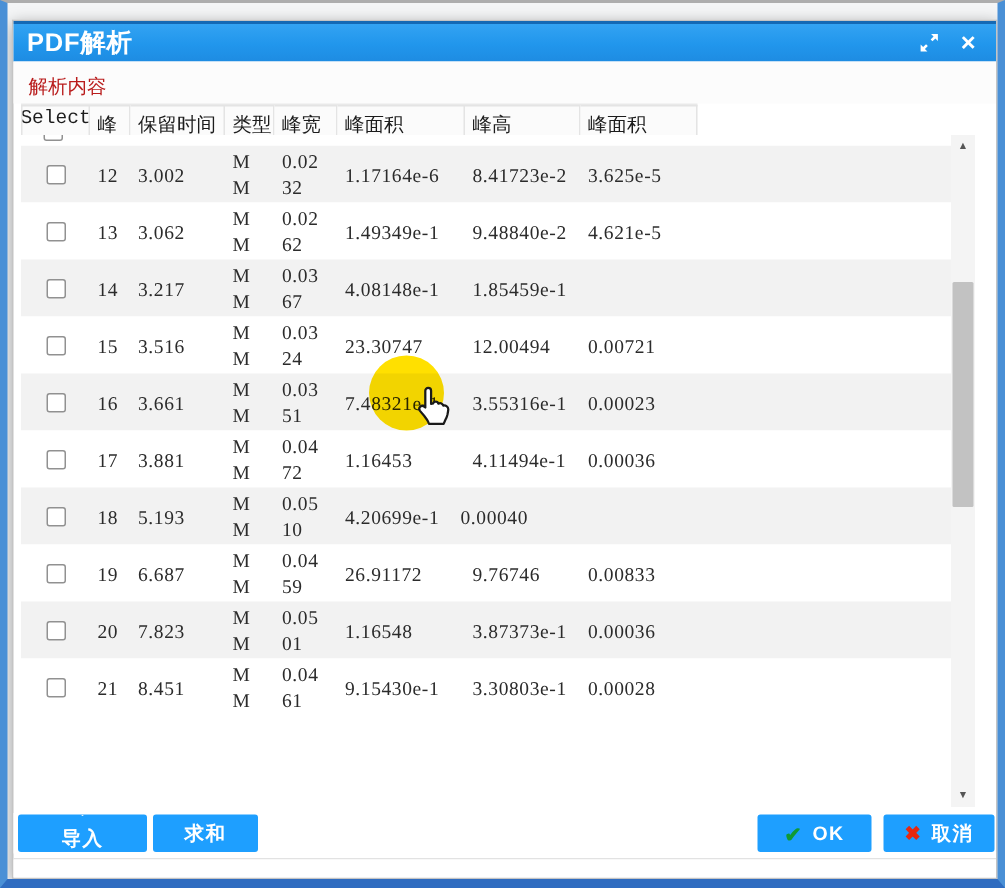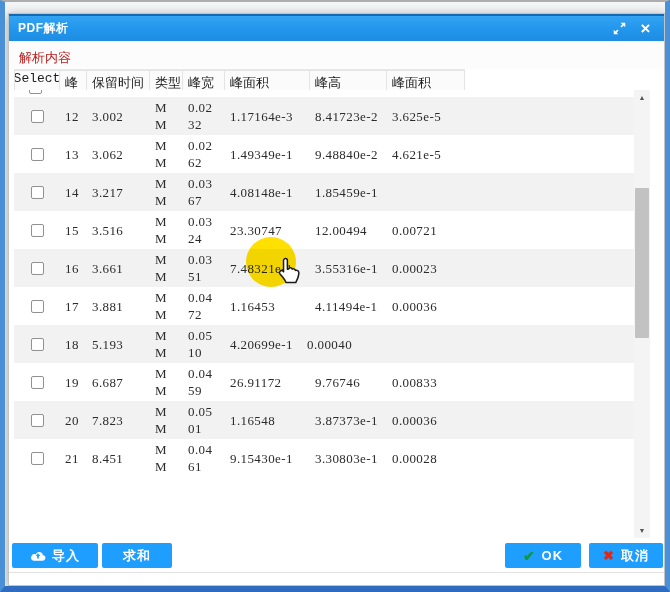--- a/index.html
+++ b/index.html
@@ -10,21 +10,21 @@
   .frame { position:absolute; inset:0; border-left:5px solid #4a90d6; border-right:5px solid #4a90d6;
            border-bottom:6px solid #2f6cc0; border-top:2px solid #adadad; pointer-events:none; z-index:60; }
 
   
   .dialog { position:absolute; left:8px; top:13px; width:657px; height:573px; background:#fff;
             border:1px solid #c4c4c4; box-shadow:0 2px 10px rgba(0,0,0,.35); z-index:10; }
 
   .titlebar { position:absolute; left:0; top:0; right:0; height:27px;
               background:linear-gradient(180deg,#33a3f2 0%,#2196ec 55%,#1e8ce2 100%);
               border-top:2px solid #1469b4; display:flex; align-items:center; }
-  .title { color:#fff; font-size:12px; font-weight:bold; padding-left:9px; letter-spacing:.5px; }
+  .title { color:#fff; font-size:17px; font-weight:bold; padding-left:9px; letter-spacing:.5px; }
   .titlebar-icons { margin-left:auto; display:flex; align-items:center; gap:11px; padding-right:11px; }
   .tbtn { width:15px; height:15px; display:flex; align-items:center; justify-content:center; cursor:pointer; }
   .close-glyph { color:#fff; font-size:17px; font-weight:bold; line-height:13px; }
 
   .section { position:absolute; left:0; top:27px; right:0; height:28px; background:#fcfcfc; }
   .section-label { font-size:13px; color:#b91c1c; padding:8px 0 0 10px; }
 
   
   .thead { position:absolute; left:5px; top:55px; height:24px; display:flex; background:#fbfbfb;
            border-top:1px solid #e9e9e9; }
@@ -56,21 +56,21 @@
 
   
   .click-highlight { position:absolute; left:237px; top:223px; width:50px; height:50px; border-radius:50%;
                      background:#ffe000; mix-blend-mode:multiply; z-index:20; pointer-events:none; }
   .hand-cursor { position:absolute; left:267px; top:243px; z-index:21; pointer-events:none; }
 
   
   .footer { position:absolute; left:0; right:0; top:528px; height:27px; background:#fff; display:flex; align-items:center; }
   .btn { height:25px; background:#1E9FFF; color:#fff; border:none; border-radius:2px; font-size:13px; font-weight:bold;
          display:inline-flex; align-items:center; justify-content:center; gap:6px; cursor:pointer; letter-spacing:1px; }
-  .btn-import { width:86px; margin-left:3px; }
+  .btn-import { width:86px; margin-left:3px;flex-direction:column; }
   .btn-sum { width:70px; margin-left:4px; }
   .btn-ok { width:76px; margin-left:auto; }
   .btn-cancel { width:74px; margin-left:8px; margin-right:1px; }
   .ok-glyph { color:#0f9a34; font-size:14px; font-weight:bold; }
   .cancel-glyph { color:#e8260f; font-size:13px; font-weight:bold; }
   .footer-divider { position:absolute; left:0; right:0; top:558px; border-top:1px solid #e2e2e2; }
   .bottom-pane { position:absolute; left:0; right:0; top:559px; bottom:0; background:#fff; }
 </style>
 </head>
 <body>
@@ -113,21 +113,21 @@
         <span class="checkbox"></span>
       </div>
     <div class="trow even">
     <div class="cell c0">
       <span class="checkbox"></span>
     </div>
     <div class="cell c1">12</div>
     <div class="cell c2">3.002</div>
     <div class="cell c3">MM</div>
     <div class="cell c4">0.0232</div>
-    <div class="cell c5">1.17164e-3</div>
+    <div class="cell c5">1.17164e-6</div>
     <div class="cell c6">8.41723e-2</div>
     <div class="cell c7">3.625e-5</div>
   </div>
         <div class="trow odd">
     <div class="cell c0">
       <span class="checkbox"></span>
     </div>
     <div class="cell c1">13</div>
     <div class="cell c2">3.062</div>
     <div class="cell c3">MM</div>

